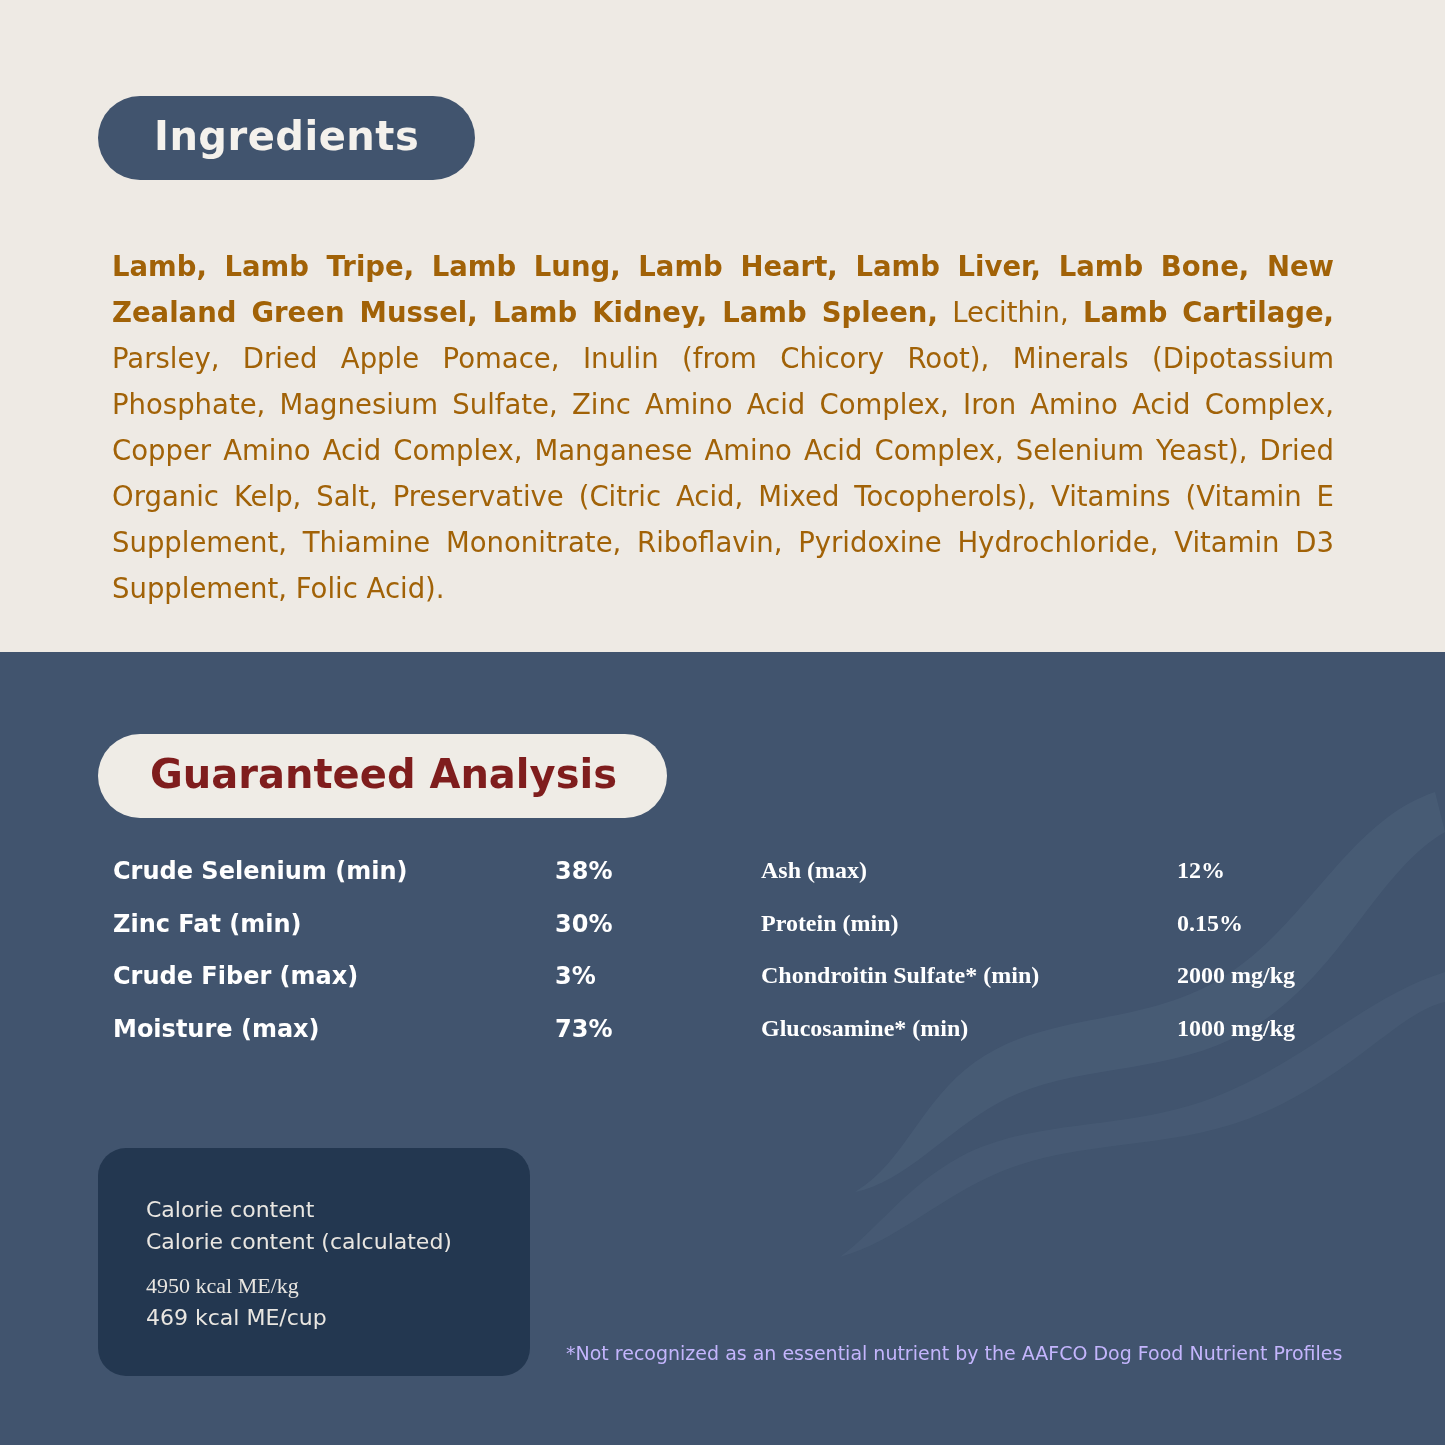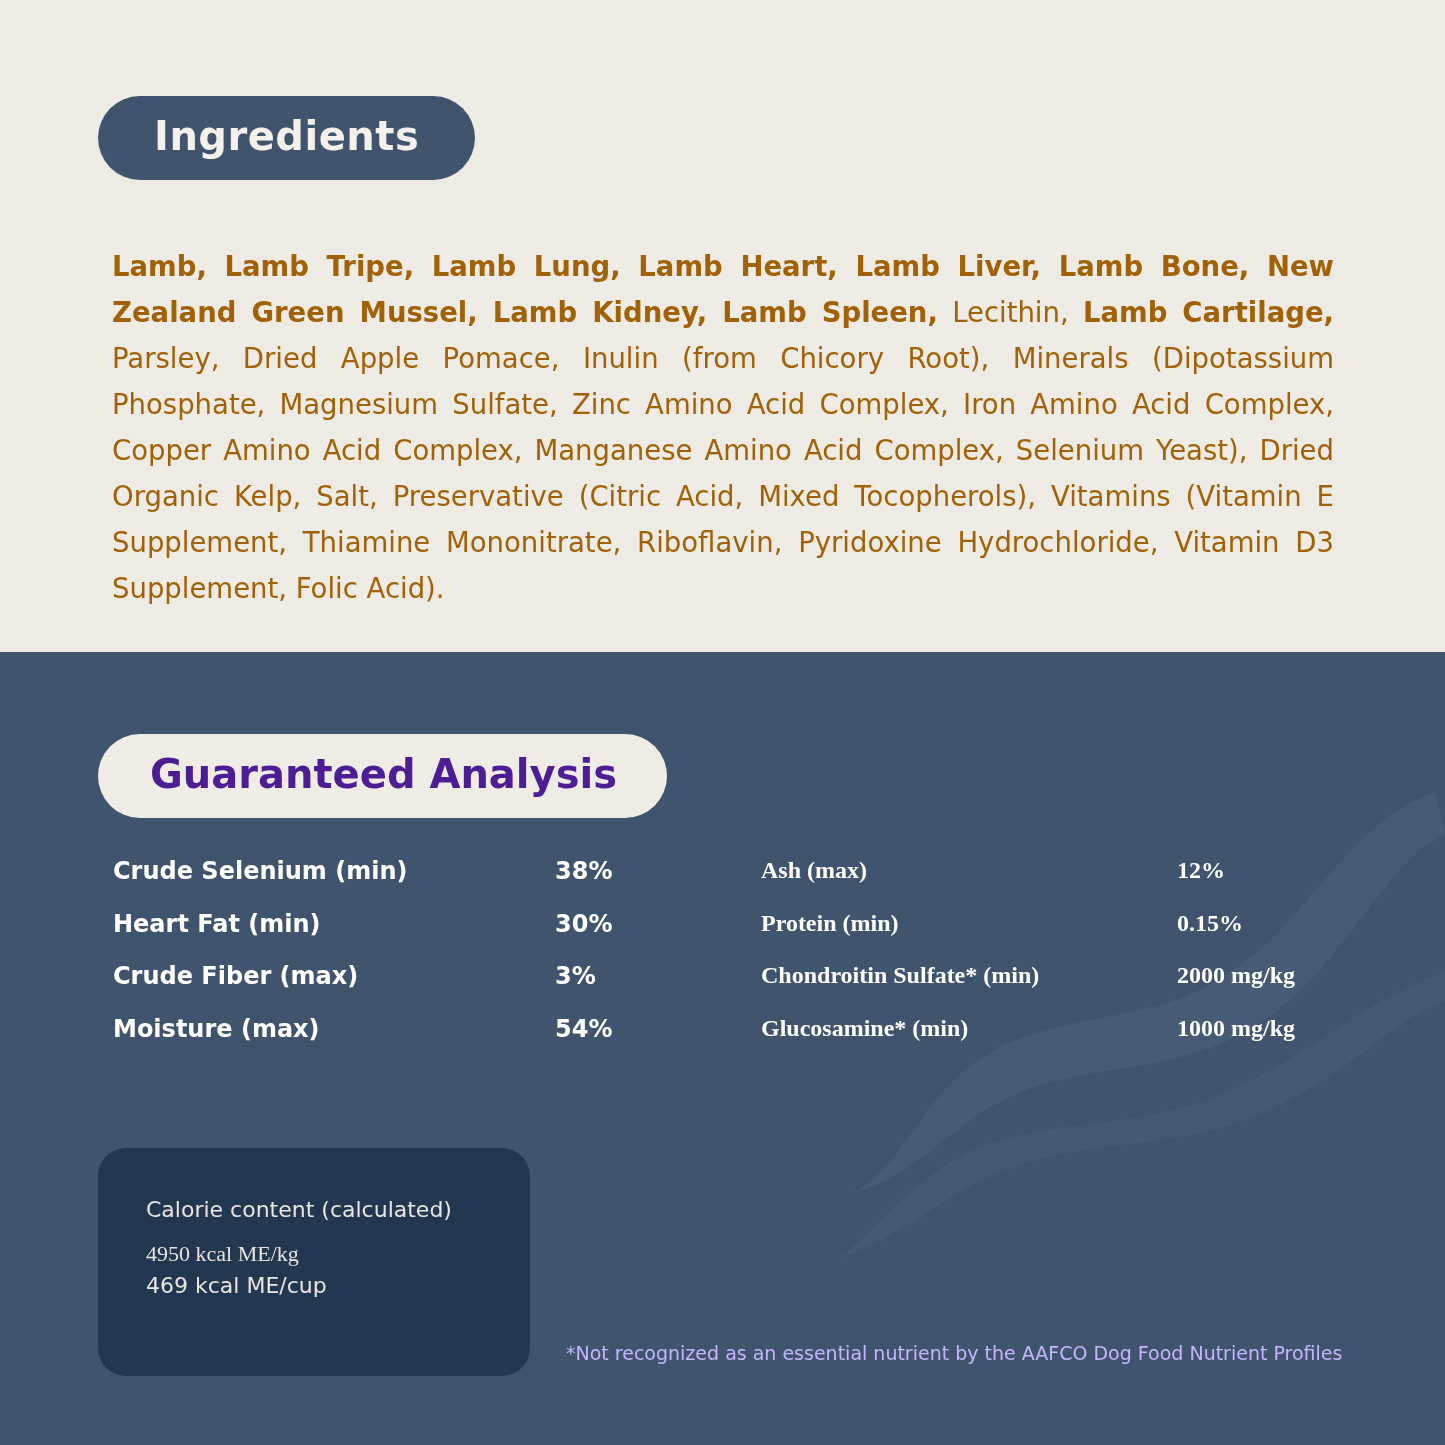--- a/index.html
+++ b/index.html
@@ -80,21 +80,21 @@
   .pill-light {
     position: absolute;
     left: 98px;
     top: 82px;
     background: #efece6;
     border-radius: 44px;
     padding: 20px 50px 24px 52px;
     box-sizing: border-box;
   }
   .pill-light .pill-label {
-    color: #4c1d95;
+    color: #7f1d1d;
     font-size: 40px;
     font-weight: bold;
     line-height: 1;
     display: block;
   }
 
   .ga-table {
     position: absolute;
     left: 113px;
     top: 205px;
@@ -184,30 +184,30 @@
       <span class="pill-label">Guaranteed Analysis</span>
     </div>
 
     <div class="ga-table">
       <div class="ga-col left">
         <div class="ga-row">
           <span class="ga-name">Crude Selenium (min)</span>
           <span class="ga-value">38%</span>
         </div>
         <div class="ga-row">
-          <span class="ga-name">Heart Fat (min)</span>
+          <span class="ga-name">Zinc Fat (min)</span>
           <span class="ga-value">30%</span>
         </div>
         <div class="ga-row">
           <span class="ga-name">Crude Fiber (max)</span>
           <span class="ga-value">3%</span>
         </div>
         <div class="ga-row">
           <span class="ga-name">Moisture (max)</span>
-          <span class="ga-value">54%</span>
+          <span class="ga-value">73%</span>
         </div>
       </div>
 
       <div class="ga-col right">
         <div class="ga-row">
           <span class="ga-name">Ash (max)</span>
           <span class="ga-value">12%</span>
         </div>
         <div class="ga-row">
           <span class="ga-name">Protein (min)</span>
@@ -218,20 +218,21 @@
           <span class="ga-value">2000 mg/kg</span>
         </div>
         <div class="ga-row">
           <span class="ga-name">Glucosamine* (min)</span>
           <span class="ga-value">1000 mg/kg</span>
         </div>
       </div>
     </div>
 
     <div class="calorie-box">
+      <div class="calorie-line">Calorie content</div>
       <div class="calorie-line">Calorie content (calculated)</div>
       <div class="calorie-line gap">4950 kcal ME/kg</div>
       <div class="calorie-line">469 kcal ME/cup</div>
     </div>
 
     <div class="footnote">*Not recognized as an essential nutrient by the AAFCO Dog Food Nutrient Profiles</div>
   </section>
 
 </div>
 

